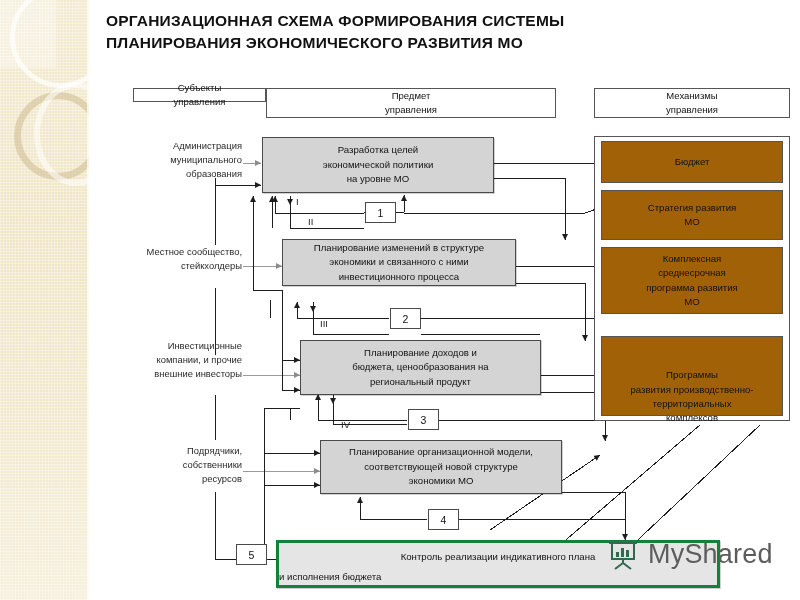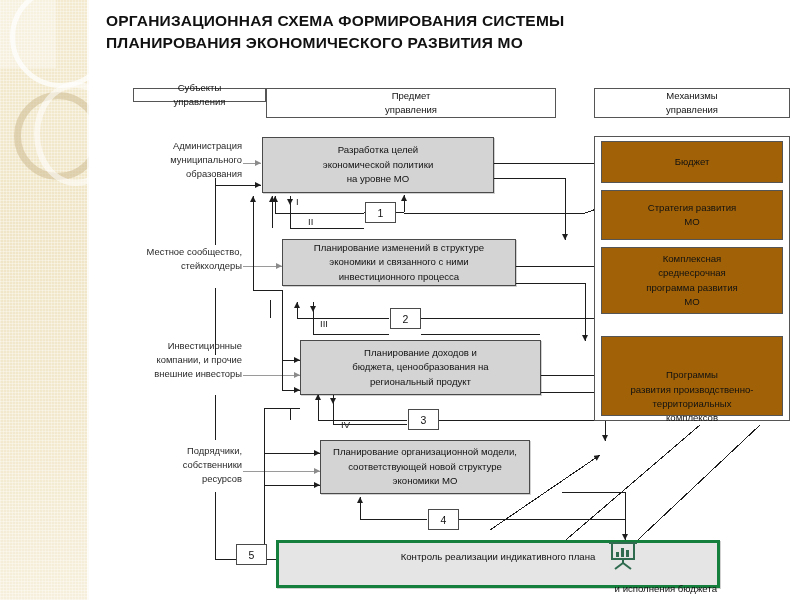--- a/index.html
+++ b/index.html
@@ -41,21 +41,21 @@
         box-shadow:1px 1px 0 rgba(0,0,0,.18);}
   .mech{border:1px solid #555;background:#a16207;font-size:9.6px;line-height:1.5;}
   .mechwrap{position:absolute;border:1px solid #555;background:#fff;box-sizing:border-box;}
   .actor{position:absolute;text-align:right;font-size:9.4px;line-height:1.5;color:#2a2a2a;}
   .num{position:absolute;box-sizing:border-box;border:1px solid #4a4a4a;background:#fff;
        display:flex;align-items:center;justify-content:center;font-size:10.5px;color:#111;}
   .rn{position:absolute;font-size:9.5px;color:#222;}
   .ctrl{position:absolute;box-sizing:border-box;border:3px solid #15803d;background:#e5e5e5;
         font-size:9.6px;color:#111;box-shadow:1px 1px 0 rgba(0,0,0,.18);padding-left:31px;}
   .ctrl .l1{position:absolute;left:0;right:0;top:8px;text-align:center;}
-  .ctrl .l2{position:absolute;left:0;right:0;top:40px;text-align:right;}
+  .ctrl .l2{position:absolute;left:0;right:0;top:28px;text-align:left;}
 
   
   .wm{position:absolute;left:605px;top:536px;display:flex;align-items:center;gap:7px;}
   .wm .txt{font-size:27px;color:#5c5c5c;letter-spacing:.2px;}
 </style>
 </head>
 <body>
 
 <div id="stage">
 
@@ -207,21 +207,21 @@
   <div class="bx proc" style="left:282px;top:239px;width:234px;height:47px;">
     <span style="white-space: pre-line;">Планирование изменений в структуре
 экономики и связанного с ними
 инвестиционного процесса</span>
   </div>
   <div class="bx proc" style="left:300px;top:340px;width:241px;height:55px;">
     <span style="white-space: pre-line;">Планирование доходов и
 бюджета, ценообразования на
 региональный продукт</span>
   </div>
-  <div class="bx proc" style="left:320px;top:440px;width:210px;height:54px;">
+  <div class="bx proc" style="left:320px;top:440px;width:242px;height:54px;">
     <span style="white-space: pre-line;">Планирование организационной модели,
 соответствующей новой структуре
 экономики МО</span>
   </div>
 
   <div class="ctrl" style="left:276px;top:540px;width:444px;height:48px;">
     <div class="l1">Контроль реализации индикативного плана</div>
     <div class="l2">и исполнения бюджета</div>
   </div>
 
@@ -274,15 +274,16 @@
         <path d="M4,7 L32,7"></path>
         <path d="M18,23 L18,27"></path>
         <path d="M10,33 L18,27 L26,33"></path>
       </g>
       <g fill="#2f6b4f">
         <rect x="11" y="16" width="3" height="5"></rect>
         <rect x="16" y="12" width="3" height="9"></rect>
         <rect x="21" y="14" width="3" height="7"></rect>
       </g>
     </svg>
+    <span class="txt">MyShared</span>
   </div>
 
 </div>
 
 </body></html>

